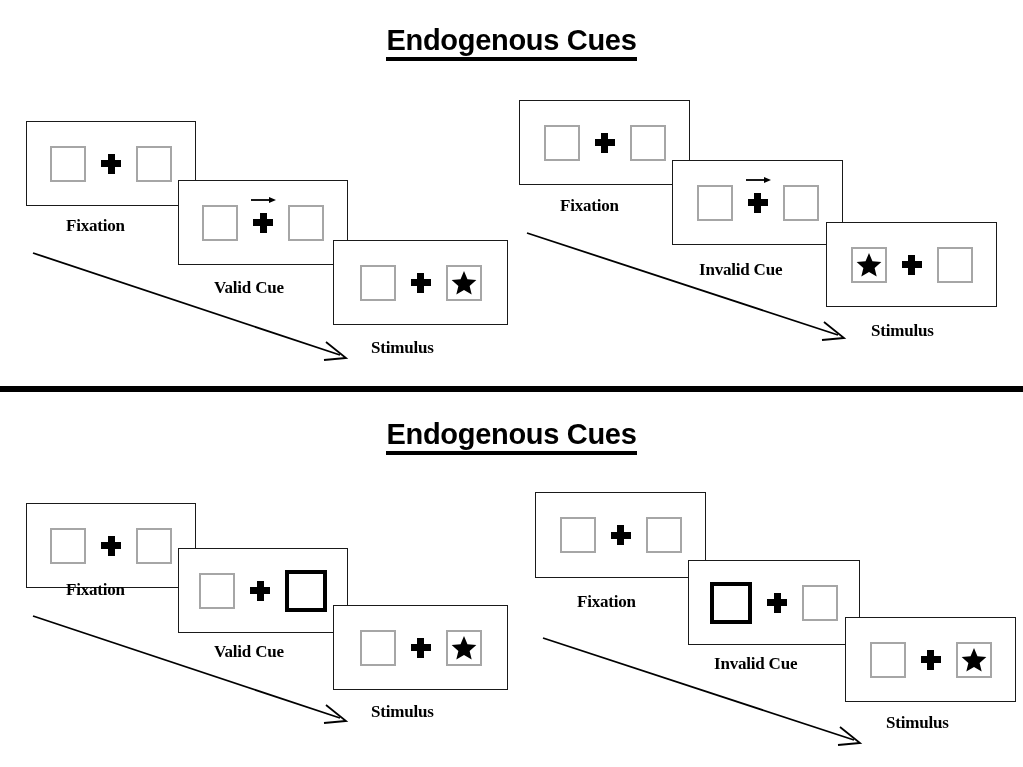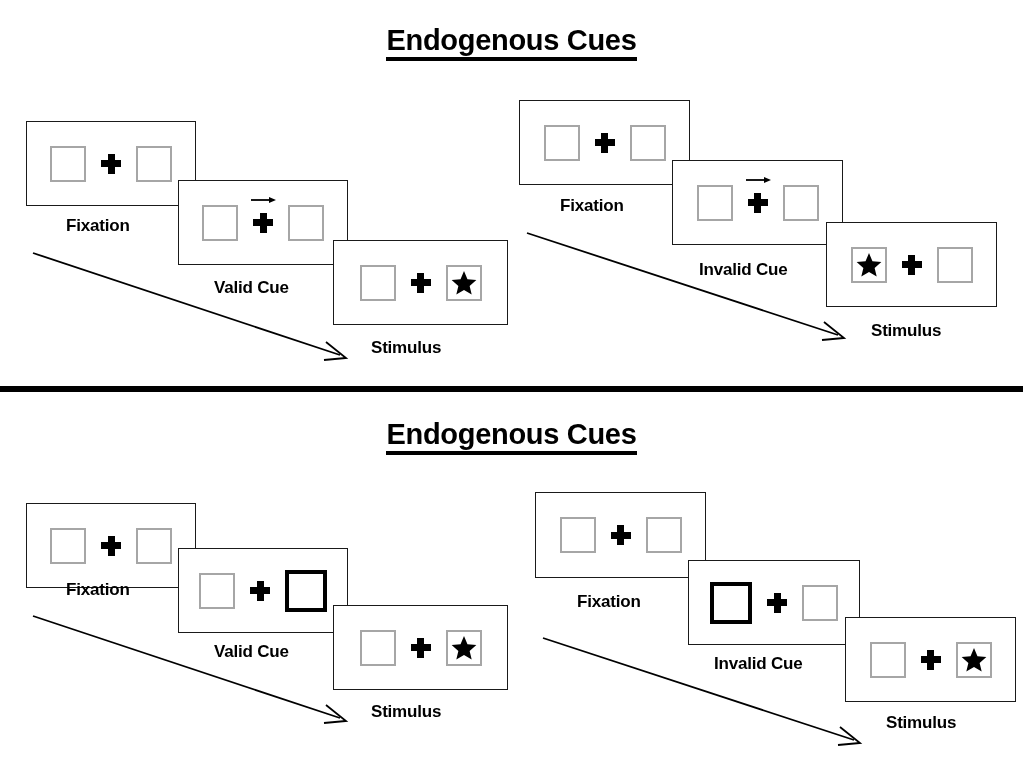--- a/index.html
+++ b/index.html
@@ -126,20 +126,21 @@
   }
 
   
   .caption {
     position: absolute;
     font-size: 17px;
     font-weight: bold;
     white-space: nowrap;
     color: #000;
     letter-spacing: -0.2px;
+    font-family: Liberation Serif, serif;
   }
 
   
   .flow-arrow {
     position: absolute;
     overflow: visible;
   }
 </style>
 </head>
 <body>

